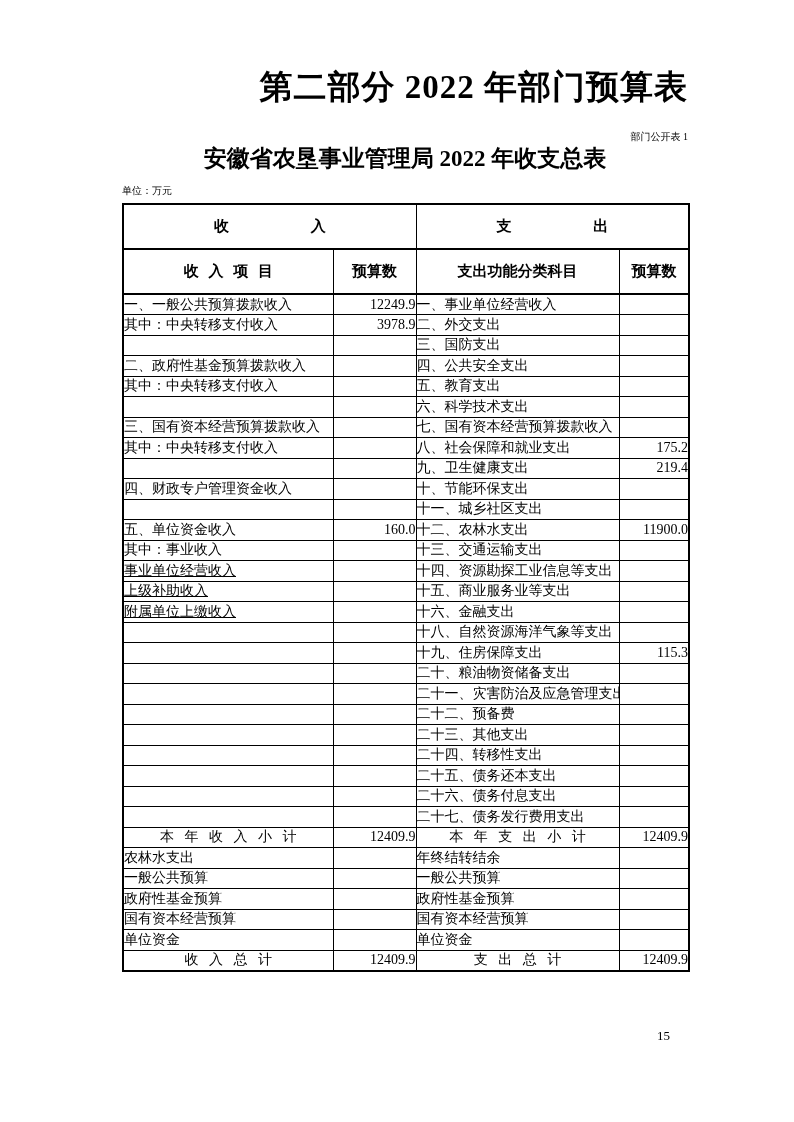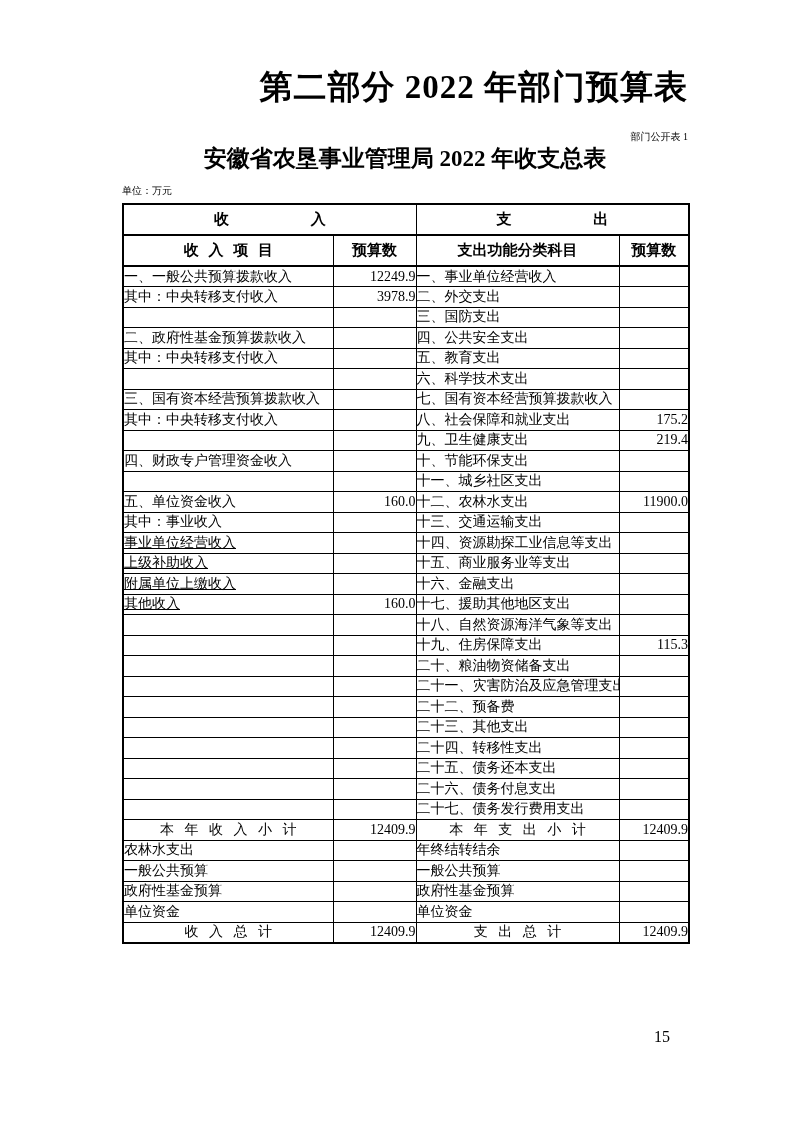--- a/index.html
+++ b/index.html
@@ -55,21 +55,21 @@
     border-collapse: collapse;
     table-layout: fixed;
     border: 2px solid #000;
   }
   table.budget th {
     border: 1px solid #000;
     border-bottom-width: 2px;
     font-size: 15px;
     font-weight: bold;
     height: 22px;
-    padding: 5px;
+    padding: 12px;
     text-align: center;
     white-space: nowrap;
     overflow: hidden;
   }
   table.budget td {
     border: 1px solid #000;
     font-size: 14px;
     height: 20.5px;
     line-height: 18px;
     padding: 0;
@@ -88,21 +88,21 @@
     padding-left: 0;
     word-spacing: 7px;
   }
   .page-number {
     position: absolute;
     top: 1028px;
     left: 122px;
     width: 566px;
     text-align: right;
     padding-right: 18px;
-    font-size: 16px;
+    font-size: 13px;
   }
 </style>
 </head>
 <body>
 
 <div class="page">
   <div class="content">
 
     <div class="section-title">第二部分 2022 年部门预算表</div>
 
@@ -222,26 +222,20 @@
             <td class="c-item">十五、商业服务业等支出</td>
             <td class="c-val"></td>
           </tr>
           <tr>
             <td class="c-item ind2">附属单位上缴收入</td>
             <td class="c-val"></td>
             <td class="c-item">十六、金融支出</td>
             <td class="c-val"></td>
           </tr>
           <tr>
-            <td class="c-item ind2">其他收入</td>
-            <td class="c-val">160.0</td>
-            <td class="c-item">十七、援助其他地区支出</td>
-            <td class="c-val"></td>
-          </tr>
-          <tr>
             <td class="c-item"></td>
             <td class="c-val"></td>
             <td class="c-item">十八、自然资源海洋气象等支出</td>
             <td class="c-val"></td>
           </tr>
           <tr>
             <td class="c-item"></td>
             <td class="c-val"></td>
             <td class="c-item">十九、住房保障支出</td>
             <td class="c-val">115.3</td>
@@ -312,20 +306,26 @@
             <td class="c-item ind3">一般公共预算</td>
             <td class="c-val"></td>
           </tr>
           <tr>
             <td class="c-item ind3">政府性基金预算</td>
             <td class="c-val"></td>
             <td class="c-item ind3">政府性基金预算</td>
             <td class="c-val"></td>
           </tr>
           <tr>
+            <td class="c-item ind3">国有资本经营预算</td>
+            <td class="c-val"></td>
+            <td class="c-item ind3">国有资本经营预算</td>
+            <td class="c-val"></td>
+          </tr>
+          <tr>
             <td class="c-item ind3">单位资金</td>
             <td class="c-val"></td>
             <td class="c-item ind3">单位资金</td>
             <td class="c-val"></td>
           </tr>
           <tr>
             <td class="c-item t-total">收 入 总 计</td>
             <td class="c-val">12409.9</td>
             <td class="c-item t-total">支 出 总 计</td>
             <td class="c-val">12409.9</td>

